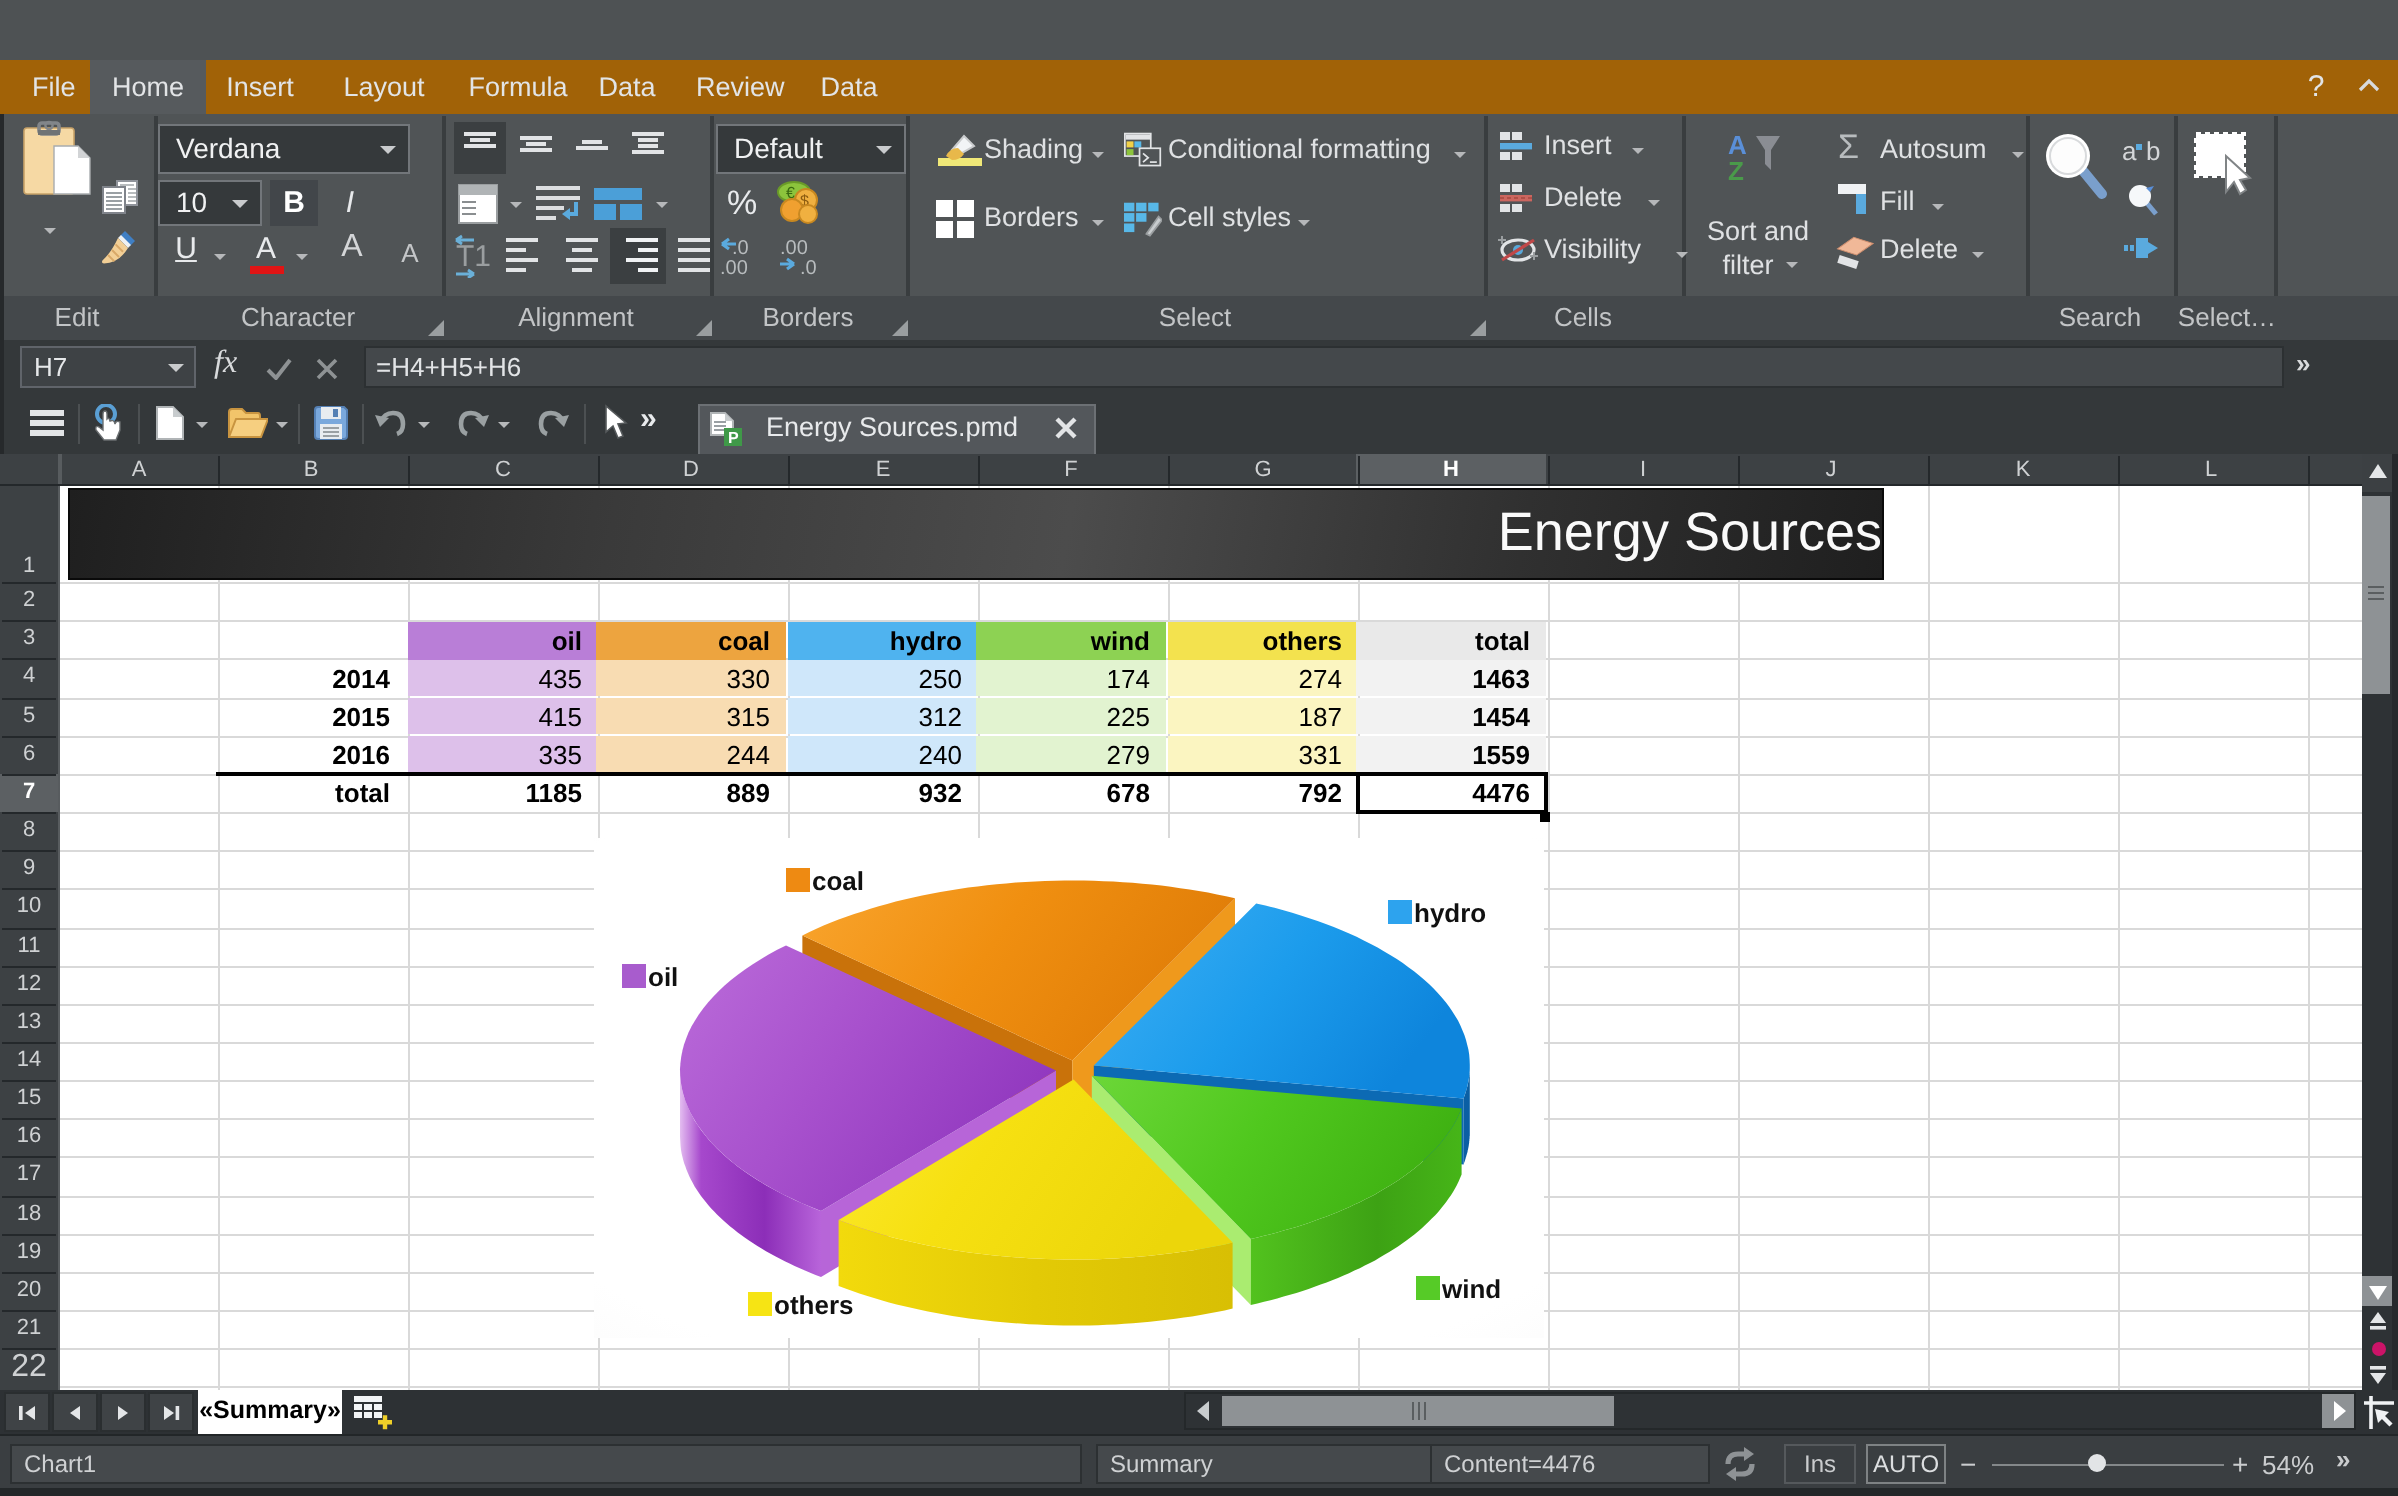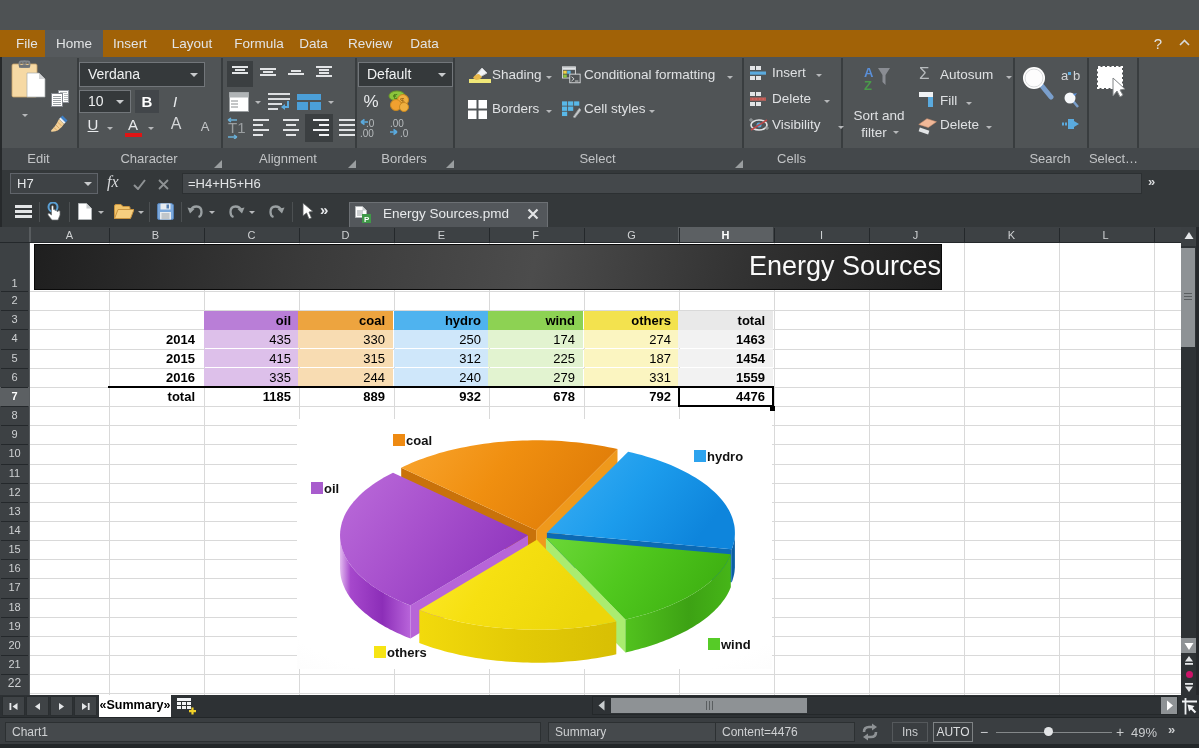--- a/index.html
+++ b/index.html
@@ -468,21 +468,21 @@
 <div style="position:absolute;left:0;top:351.4px;width:29px;height:19.1px;line-height:19px;font-size:11px;text-align:center;color:#cfd1d3">17</div>
 <div style="position:absolute;left:1px;top:351.4px;width:27px;height:1px;background:#24282b"></div>
 <div style="position:absolute;left:0;top:370.5px;width:29px;height:19.1px;line-height:19px;font-size:11px;text-align:center;color:#cfd1d3">18</div>
 <div style="position:absolute;left:1px;top:370.5px;width:27px;height:1px;background:#24282b"></div>
 <div style="position:absolute;left:0;top:389.6px;width:29px;height:19.1px;line-height:19px;font-size:11px;text-align:center;color:#cfd1d3">19</div>
 <div style="position:absolute;left:1px;top:389.6px;width:27px;height:1px;background:#24282b"></div>
 <div style="position:absolute;left:0;top:408.8px;width:29px;height:19.1px;line-height:19px;font-size:11px;text-align:center;color:#cfd1d3">20</div>
 <div style="position:absolute;left:1px;top:408.8px;width:27px;height:1px;background:#24282b"></div>
 <div style="position:absolute;left:0;top:428.0px;width:29px;height:19.1px;line-height:19px;font-size:11px;text-align:center;color:#cfd1d3">21</div>
 <div style="position:absolute;left:1px;top:428.0px;width:27px;height:1px;background:#24282b"></div>
-<div style="position:absolute;left:0;top:447.1px;width:29px;height:19.1px;line-height:19px;font-size:12px;text-align:center;color:#cfd1d3">22</div>
+<div style="position:absolute;left:0;top:447.1px;width:29px;height:19.1px;line-height:19px;font-size:16px;text-align:center;color:#cfd1d3">22</div>
 <div style="position:absolute;left:1px;top:447.1px;width:27px;height:1px;background:#24282b"></div>
 <div style="position:absolute;left:29px;top:15.5px;width:1px;height:452px;background:#585c5f"></div>
 <div style="position:absolute;left:30px;top:15.5px;width:1151px;height:452px;background:#fff"></div>
 <div class="gvline" style="left:108.5px;top:15.5px;height:452px"></div>
 <div class="gvline" style="left:203.5px;top:15.5px;height:452px"></div>
 <div class="gvline" style="left:298.5px;top:15.5px;height:452px"></div>
 <div class="gvline" style="left:393.5px;top:15.5px;height:452px"></div>
 <div class="gvline" style="left:488.5px;top:15.5px;height:452px"></div>
 <div class="gvline" style="left:583.5px;top:15.5px;height:452px"></div>
 <div class="gvline" style="left:678.5px;top:15.5px;height:452px"></div>
@@ -718,15 +718,15 @@
       <path d="M12 0.5 L17 4 L12 7.5 Z" fill="#8e9295"></path>
       <path d="M16 9 Q16 14 11 14 L7 14" fill="none" stroke="#8e9295" stroke-width="2.6"></path>
       <path d="M8 10.5 L3 14 L8 17.5 Z" fill="#8e9295"></path>
     </svg>
 <div style="position:absolute;left:892px;top:722px;width:36px;height:20px;border:1px solid #55595c;color:#caccce;font-size:12px;text-align:center;line-height:19px">Ins</div>
 <div style="position:absolute;left:933px;top:722px;width:40px;height:20px;border:1px solid #7e8284;color:#dcdee0;font-size:12px;text-align:center;line-height:19px">AUTO</div>
 <div style="position:absolute;left:980px;top:724px;color:#caccce;font-size:14px">−</div>
 <div style="position:absolute;left:996px;top:731.5px;width:116px;height:1.5px;background:#84888a"></div>
 <div style="position:absolute;left:1044px;top:727px;width:9px;height:9px;border-radius:50%;background:#e2e4e6"></div>
 <div style="position:absolute;left:1116px;top:724px;color:#caccce;font-size:14px">+</div>
-<div style="position:absolute;left:1131px;top:725px;color:#caccce;font-size:13px">49%</div>
+<div style="position:absolute;left:1131px;top:725px;color:#caccce;font-size:13px">54%</div>
 <div style="position:absolute;left:1168px;top:722px;color:#caccce;font-size:13px;font-weight:bold">»</div>
 <div style="position:absolute;left:0px;top:744px;width:1199px;height:4px;background:#232729"></div>
 </div>
 </body></html>

